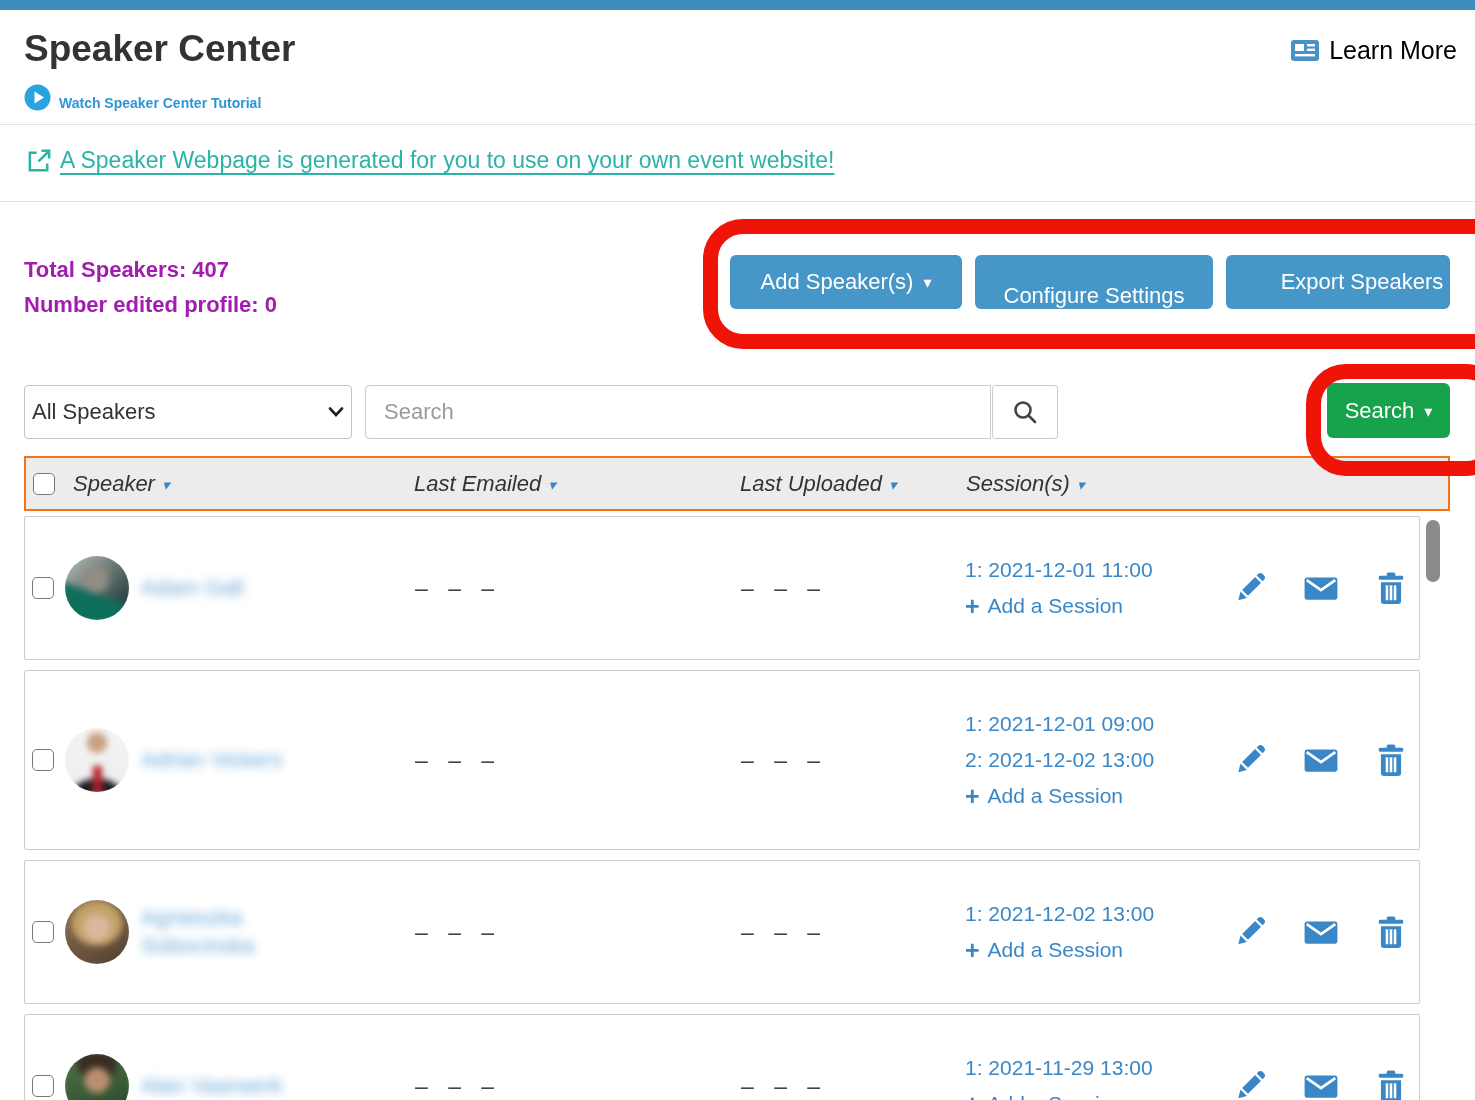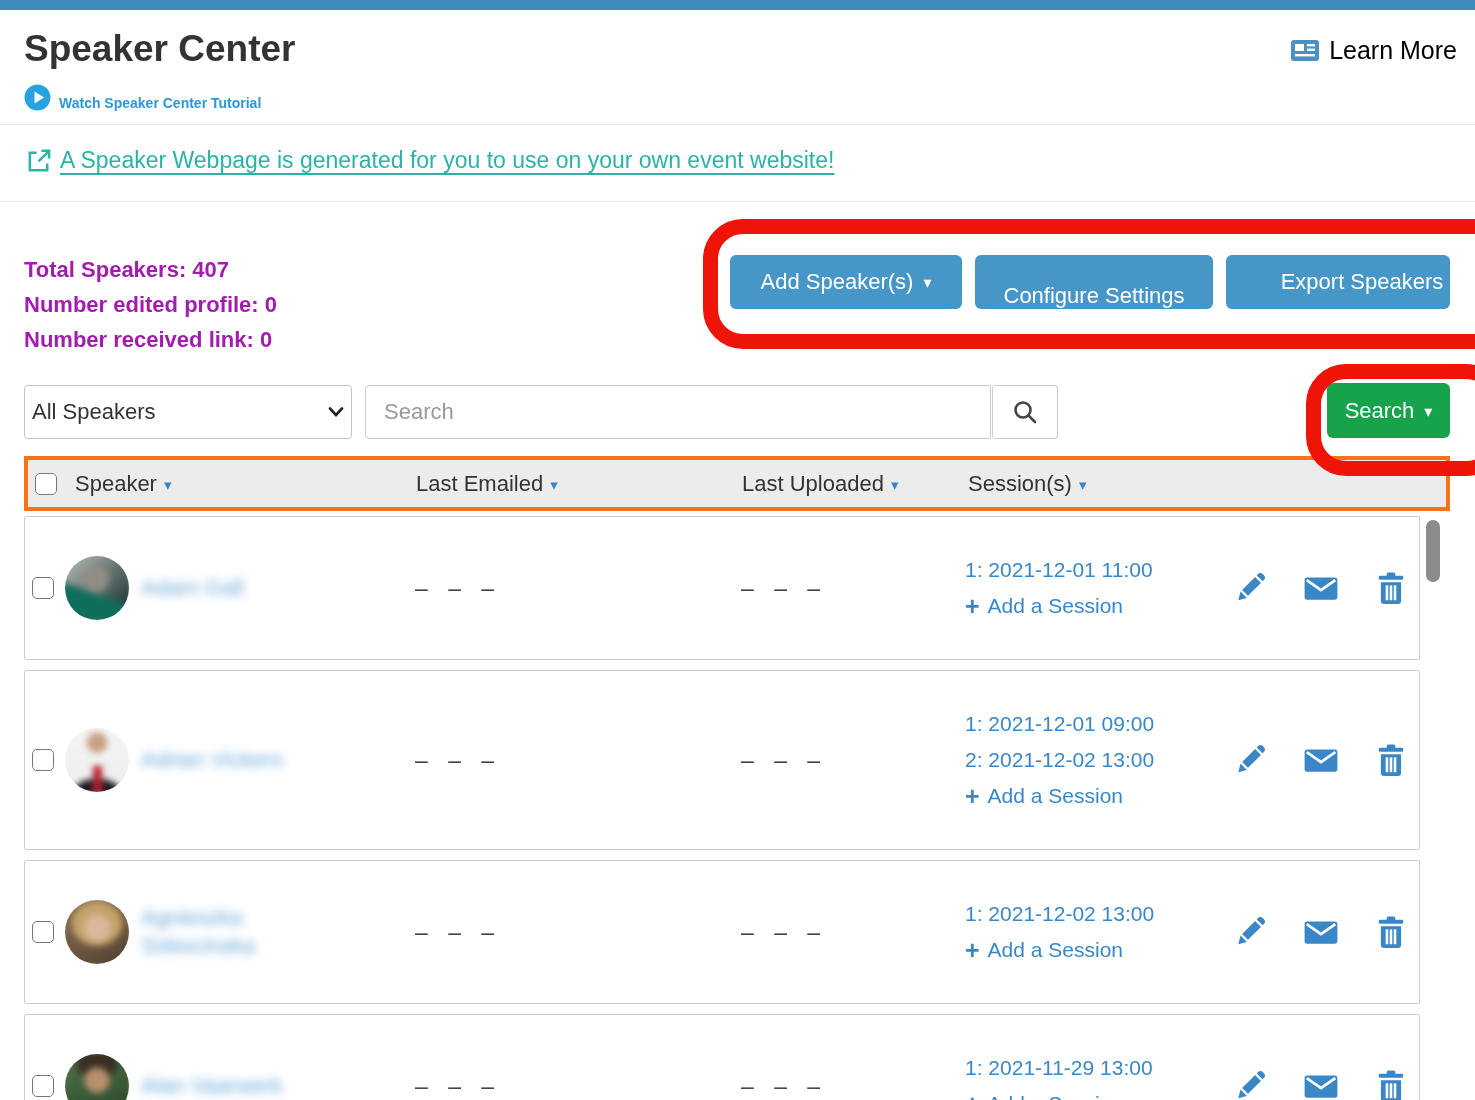--- a/index.html
+++ b/index.html
@@ -40,23 +40,23 @@
   .search-input { position:absolute; left:365px; top:385px; width:626px; height:54px; border:1px solid #ccc;
                   border-radius:4px 0 0 4px; padding:12px 18px; font-size:22px;
                   font-family:"Liberation Sans",sans-serif; color:#333; outline:none; }
   .search-input::placeholder { color:#9a9a9a; }
   .search-btn { position:absolute; left:992px; top:385px; width:66px; height:54px; background:#fff;
                 border:1px solid #ccc; border-radius:3px; display:flex; align-items:center;
                 justify-content:center; cursor:pointer; }
   #btn-email { left:1327px; top:383px; width:123px; height:55px; background:#17a24c; border-radius:6px; }
 
   .thead { position:absolute; left:24px; top:456px; width:1426px; height:55px; background:#ececec;
-           border:4px solid #f97316; display:grid;
+           border:2px solid #f97316; display:grid;
            grid-template-columns:38px 350px 326px 226px 246px 1fr; align-items:center;
-           font-size:22px; color:#333; }
+           font-size:22px; color:#333;font-style:italic; }
   .thead .hcell { display:flex; align-items:center; gap:7px; cursor:pointer; }
   .sort-caret { color:#3a87c8; font-size:15px; transform:translateY(1px); }
   .cb { width:22px; height:22px; border:1.5px solid #777; border-radius:5px; background:#fff;
         margin-left:7px; cursor:pointer; flex:none; }
 
   #rows { position:absolute; left:24px; top:516px; width:1396px; }
   .row-card { border:1px solid #ccc; border-radius:2px; background:#fff; margin-bottom:10px;
               min-height:140px; display:grid; grid-template-columns:38px 350px 326px 226px 246px 1fr;
               align-items:center; padding:36px 0; }
   .speaker-cell { display:flex; align-items:center; gap:12px; }
@@ -141,21 +141,20 @@
       </svg>
     </span>
     <span>A Speaker Webpage is generated for you to use on your own event website!</span>
   </div>
 
   <div class="hr2"></div>
 
   <div class="stats">
     <div>Total Speakers: 407</div>
     <div>Number edited profile: 0</div>
-    <div>Number received link: 0</div>
   </div>
 
   <button class="btn" id="btn-add">
     <span>Add Speaker(s)</span>
     <span class="caret">▾</span>
   </button>
   <button class="btn" id="btn-config">
     <span>Configure Settings</span>
   </button>
   <button class="btn" id="btn-export">

